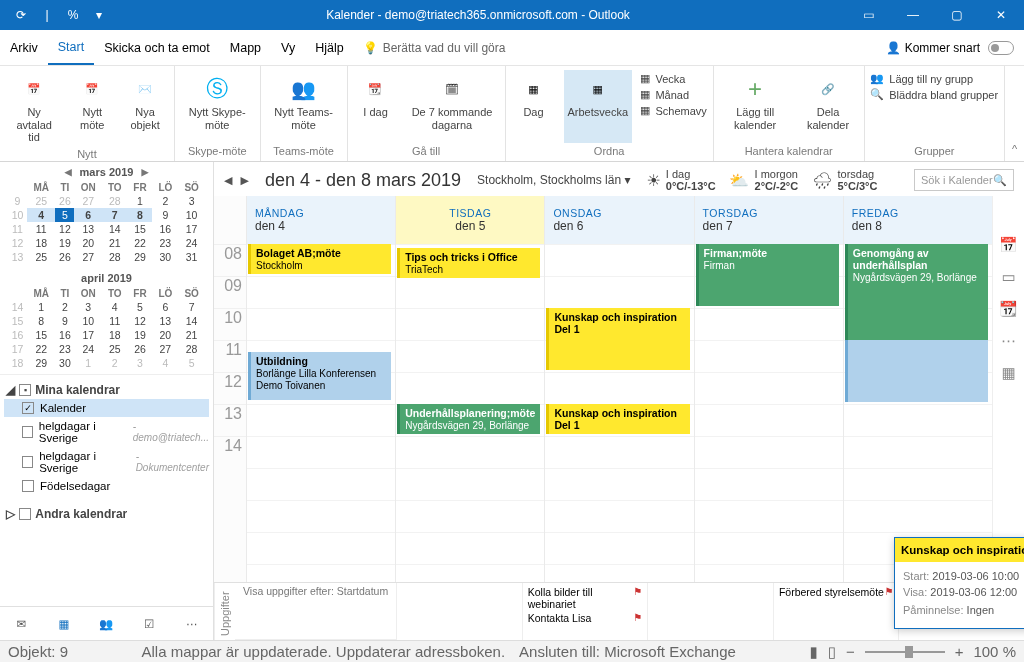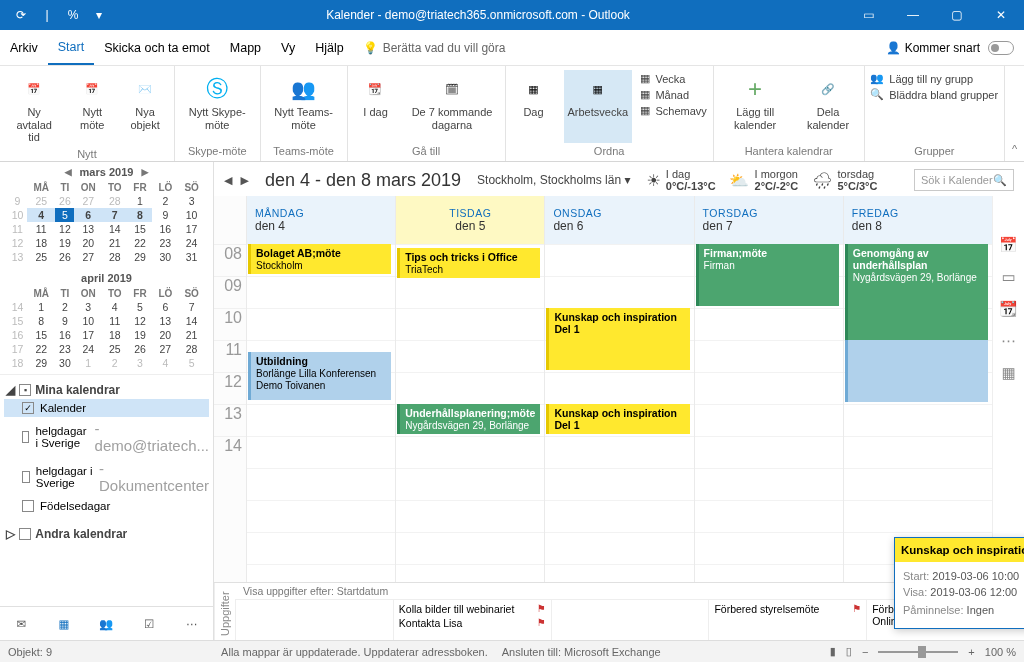--- a/index.html
+++ b/index.html
@@ -44,21 +44,21 @@
     .minical td.dim { color: #bbb; }
     .minical td.bold { font-weight: 700; }
     .minical td.today { background: #106ebe; color: #fff; }
     .minical td.range { background: #cfe4f7; }
 
     .cal-list { flex:1; padding: 6px 4px; border-top: 1px solid #eee; overflow: hidden; }
     .cal-list .hdr { font-weight: 600; font-size: 12px; color: #444; display:flex; align-items:center; gap:4px; padding:2px; cursor:pointer;}
     .cal-list .item { display:flex; align-items:center; gap:6px; padding: 3px 0 3px 18px; cursor: pointer; }
     .cal-list .item.sel { background: #cfe4f7; }
     .cal-list .cb { width: 12px; height: 12px; border: 1px solid #888; display:flex; align-items:center; justify-content:center; font-size:9px;}
-    .cal-list .suffix { color: #a0a0a0; font-size: 15px; }
+    .cal-list .suffix { color: #a0a0a0; font-size: 10px; font-style: italic; }
 
     .nav-icons { display:flex; border-top: 1px solid #e0e0e0; height: 34px; align-items: center; justify-content: space-around; color:#555; }
     .nav-icons .navbtn { cursor:pointer; width:26px; height:26px; display:flex; align-items:center; justify-content:center; }
     .nav-icons .navbtn.active { color:#106ebe; }
 
     .main { flex: 1; display: flex; flex-direction: column; background: #fff; position: relative;}
     .cal-hdr { display: flex; align-items: center; padding: 6px 10px 4px; gap: 16px; font-size: 12px; }
     .cal-hdr .navarrows { display:flex; gap:8px; font-size:11px; color:#555;}
     .cal-hdr .navarrows span{cursor:pointer;}
     .cal-title { font-size: 18px; color: #333; }
@@ -91,28 +91,28 @@
     .tooltip .tt-head{background:#ffe82e; padding:6px; font-weight:700; font-size:11.5px;}
     .tooltip .tt-body{padding:8px; color:#555;}
     .tooltip .tt-body div{margin-bottom:4px;}
     .tooltip .lbl{color:#888;}
 
     .sidegadgets { width:32px; display:flex; flex-direction:column; gap:14px; padding-top:40px; align-items:center; border-left:1px solid #eee; color:#888;}
     .sidegadgets .g{cursor:pointer; font-size:15px;}
 
     .tasks { border-top:1px solid #e0e0e0; display:flex; font-size:11px; min-height:58px; position:relative;}
     .tasks-label { writing-mode: vertical-rl; transform: rotate(180deg); padding:4px; color:#888; font-size:11px; border-right:1px solid #eee;}
-    .tasks-cols { flex:1; display:flex; flex-direction:column;}
+    .tasks-cols { flex:1; display:flex; flex-direction:row;}
     .tasks .filter { font-size:10.5px; color:#777; padding:2px 8px; border-bottom:1px solid #eee;}
     .tasks-row{display:flex; flex:1;}
     .tasks-row .tcol{flex:1; border-left:1px solid #eee; padding:3px 5px; display:flex; flex-direction:column; gap:2px;}
     .task{display:flex; justify-content:space-between; font-size:10.5px;}
     .flag{color:#c33; font-size:10px;}
 
-    .statusbar { height:22px; background:#f3f3f3; border-top:1px solid #ddd; display:flex; align-items:center; font-size:11px; color:#666; padding:0 8px; gap:14px;}
+    .statusbar { height:22px; background:#f3f3f3; border-top:1px solid #ddd; display:flex; align-items:center; font-size:15px; color:#666; padding:0 8px; gap:14px;}
     .statusbar .right{margin-left:auto; display:flex; align-items:center; gap:10px;}
     .zoomslider{width:80px; height:2px; background:#999; position:relative;}
     .zoomslider::after{content:""; position:absolute; width:8px; height:12px; background:#999; top:-5px; left:50%;}
   </style>
 </head>
 <body>
 
 <div class="titlebar">
   <div class="titlebar-left">
     <span class="ticon">⟳</span>

